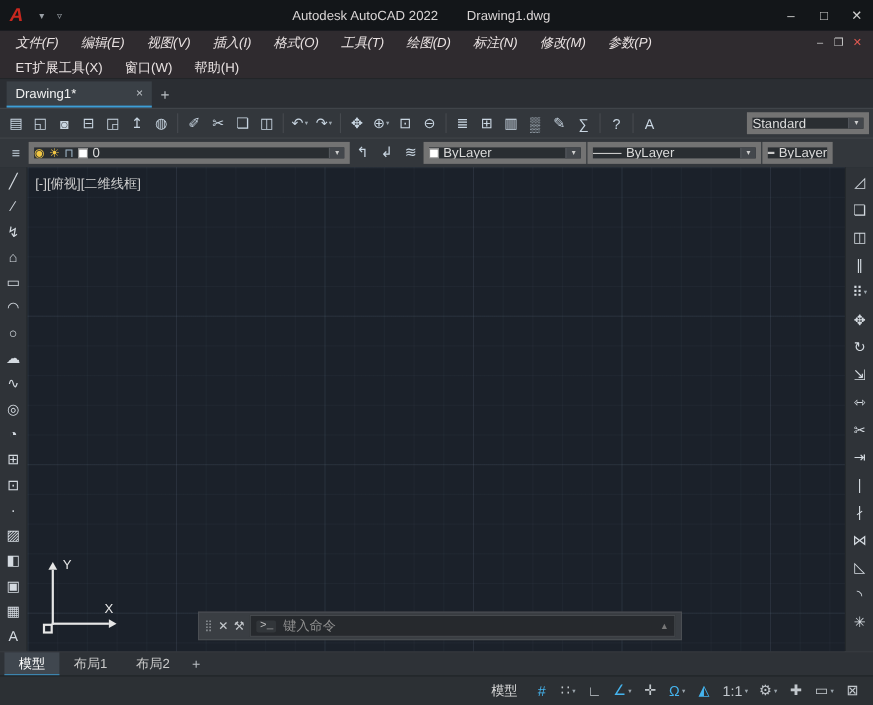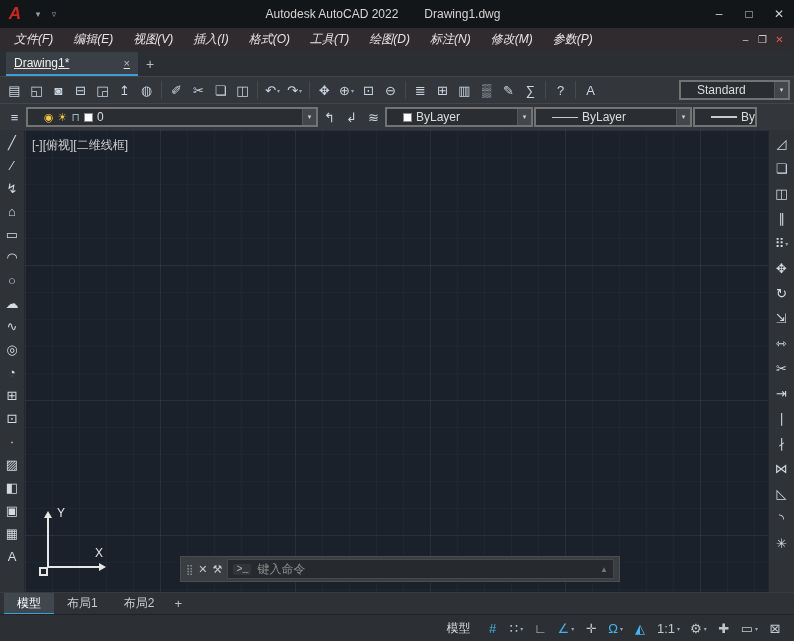--- a/index.html
+++ b/index.html
@@ -36,22 +36,22 @@
   .add-tab { width:24px; height:24px; display:flex; align-items:center; justify-content:center;
              color:#b9bec3; font-size:14px; }
 
   
   .toolbar { height:27px; background:#33373c; border-top:1px solid #42464b; display:flex;
              align-items:center; padding:0 4px; gap:1px; flex:none; }
   .tb-btn { min-width:21px; height:21px; display:flex; align-items:center; justify-content:center;
             color:#c9d6e2; font-size:13px; border-radius:2px; padding:0 1px; }
   .tb-btn .caret { font-size:6px; color:#9aa4ac; margin-left:1px; }
   .tb-sep { width:1px; height:18px; background:#464a4f; margin:0 3px; }
-  .combo { height:20px; background:#2a2e32; border:2px solid #737373; display:flex; align-items:center;
-           font-size:12px; color:#dcdcdc; padding-left:16px; gap:4px; overflow:hidden; white-space:nowrap; }
+  .combo { height:20px; background:#2a2e32; border:5px solid #737373; display:flex; align-items:center;
+           font-size:12px; color:#dcdcdc; padding-left:0; gap:4px; overflow:hidden; white-space:nowrap;justify-content:flex-end; }
   .combo-caret { margin-left:auto; width:14px; height:100%; background:#43474c; border-left:1px solid #53575c;
                  display:flex; align-items:center; justify-content:center; font-size:7px; color:#cfcfcf; flex:none; }
   .style-combo { width:111px; margin-left:auto; }
   .layer-combo { width:292px; }
   .color-combo { width:148px; }
   .linetype-combo { width:158px; }
   .lineweight-combo { width:64px; flex:none; }
   .bulb { color:#f2c744; font-size:11px; }
   .sun { color:#f2c744; font-size:11px; }
   .lock { color:#9fb6c8; font-size:11px; }
@@ -162,23 +162,33 @@
 
         <span class="menu-item">参数(P)</span>
       </div>
     <div class="mdi-controls">
       <span class="mdi-btn">–</span>
       <span class="mdi-btn">❐</span>
       <span class="mdi-btn red">✕</span>
     </div>
   </div>
 
+  <div class="menubar second">
+    <div style="display:flex;">
+
+        <span class="menu-item">ET扩展工具(X)</span>
+
+        <span class="menu-item">窗口(W)</span>
+
+        <span class="menu-item">帮助(H)</span>
+      </div>
+  </div>
 
   <div class="filetab-bar">
-    <div style="display:flex; align-items:flex-start;text-decoration:underline;">
+    <div style="display:flex; align-items:flex-start;">
 
         <div class="file-tab">
           <span>Drawing1*</span>
           <span class="tab-close">×</span>
         </div>
       </div>
     <span class="add-tab">+</span>
   </div>
 
   <div class="toolbar">

